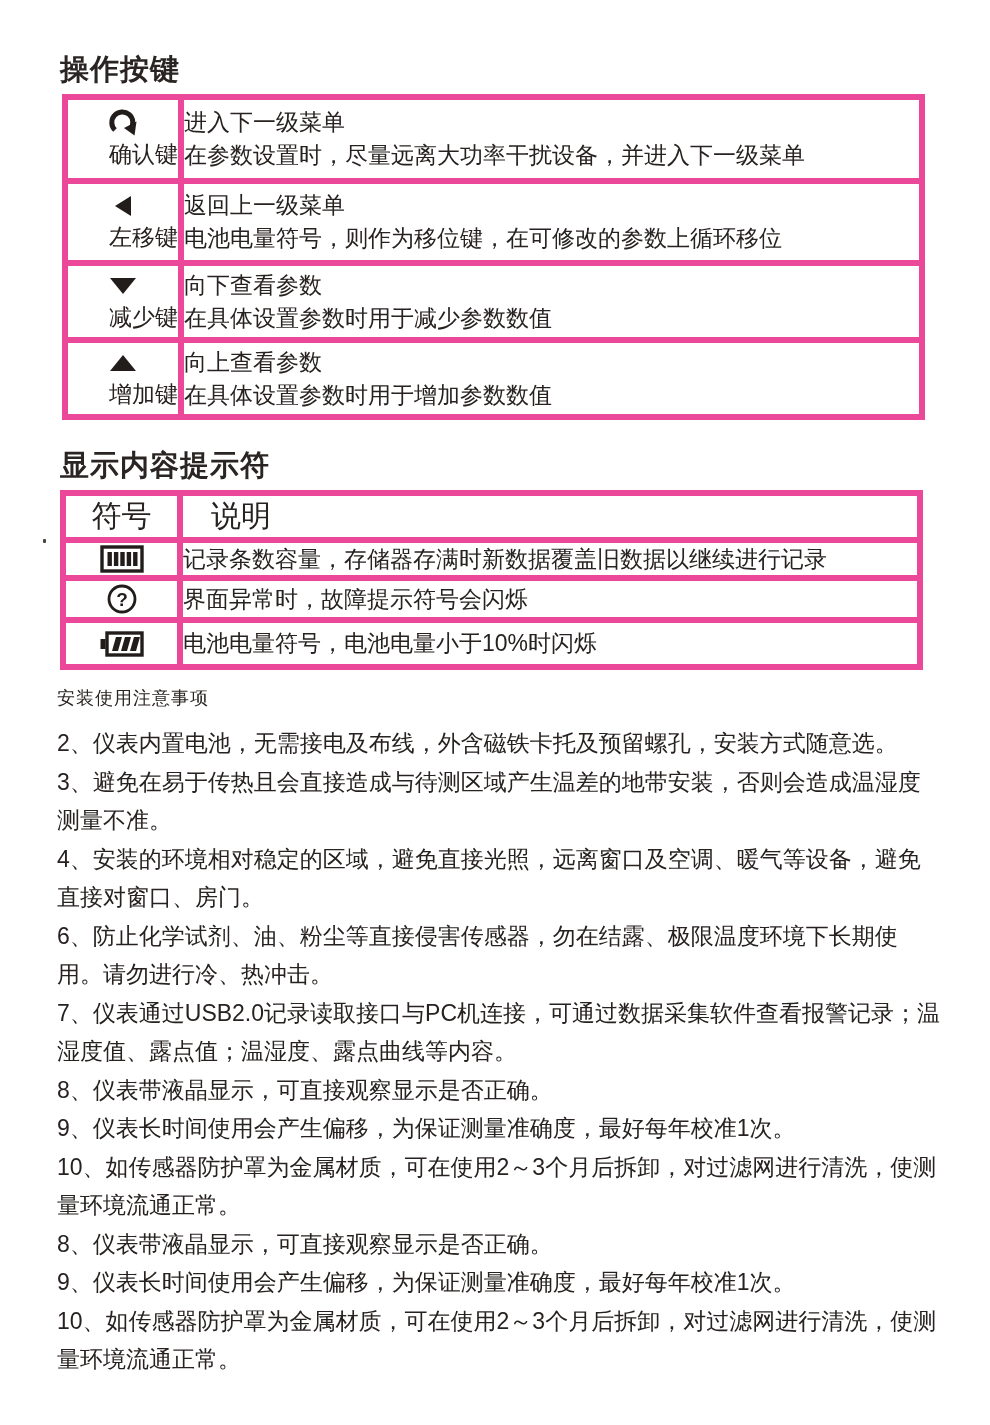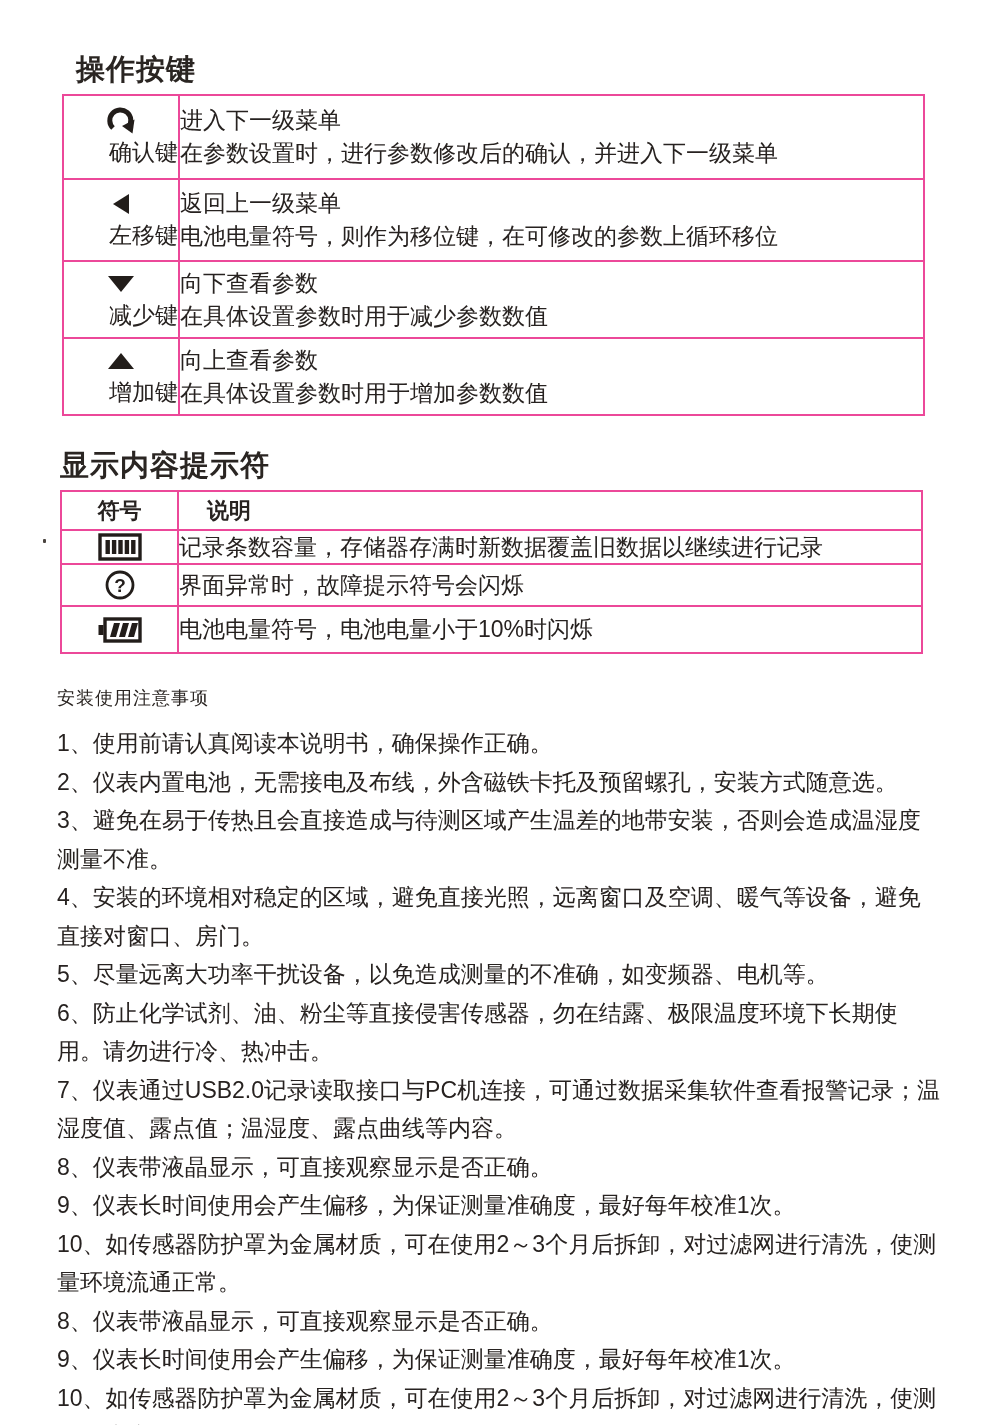--- a/index.html
+++ b/index.html
@@ -8,75 +8,75 @@
     font-family:"Liberation Sans","DejaVu Sans",sans-serif;
     color:#272220;overflow:hidden;
   }
   .abs{position:absolute;}
   .sec-title{font-size:29px;font-weight:600;letter-spacing:1px;color:#2a2522;}
   .sec-title-sm{font-size:18px;font-weight:400;letter-spacing:1px;color:#2a2522;}
 
   table{border-collapse:collapse;table-layout:fixed;}
   .keys-table, .sym-table{border:2px solid #221d1a;}
   .keys-table td, .sym-table td, .sym-table th{
-    border:2px solid #ec4899;vertical-align:middle;padding:0;
+    border:6px solid #ec4899;vertical-align:middle;padding:0;
   }
   .keys-table{width:863px;}
   .keys-table col.c1{width:116px;}
   .keys-table tr{height:80px;}
   .key-cell{text-align:right;}
   .key-icon-wrap{height:30px;display:flex;align-items:center;justify-content:center;color:#221d1a;}
   .key-label{font-size:23px;font-weight:500;margin-top:1px;}
   .desc-cell{padding:8px 10px 8px 28px;}
   .desc-line{font-size:23px;font-weight:500;line-height:33px;white-space:nowrap;}
 
   .sym-table{width:863px;}
   .sym-table col.c1{width:117px;}
-  .sym-head th{font-size:22px;font-weight:700;text-align:left;height:37px;}
+  .sym-head th{font-size:30px;font-weight:400;text-align:left;height:37px;}
   .sym-head th:first-child{text-align:center;}
   .sym-head .desc-h{padding-left:28px;}
   .sym-table tr.r{height:27px;}
   .sym-icon-cell{text-align:center;color:#221d1a;}
   .sym-icon-cell svg{vertical-align:middle;}
   .sym-desc{font-size:23px;font-weight:500;padding:4px 8px 4px 28px;white-space:nowrap;}
 
   .notes{width:884px;font-size:23px;font-weight:500;line-height:38.5px;color:#272220;}
   .notes p{margin:0;text-align:left;word-break:break-all;}
 
   .tri{display:inline-block;width:0;height:0;}
   .tri-left{border-top:10px solid transparent;border-bottom:10px solid transparent;border-right:16px solid #221d1a;}
   .tri-down{border-left:13px solid transparent;border-right:13px solid transparent;border-top:16px solid #221d1a;}
   .tri-up{border-left:13px solid transparent;border-right:13px solid transparent;border-bottom:16px solid #221d1a;}
 
   .speck{position:absolute;left:43px;top:539px;width:3px;height:4px;background:#4a443f;border-radius:1px;}
 </style>
 </head>
 <body>
 
-<div class="abs sec-title" style="left:76px;top:50px;">操作按键</div>
+<div class="abs sec-title" style="left:60px;top:50px;">操作按键</div>
 
 <table class="abs keys-table" style="left:62px;top:94px;">
   <colgroup>
       <col class="c1">
       <col>
     </colgroup>
   <tbody>
       <tr style="height:84px;">
     <td class="key-cell">
       <div class="key-icon-wrap">
         <svg width="38" height="30" viewBox="0 0 38 30">
           <path d="M11 22 A 10.5 10.5 0 1 1 26.5 21" fill="none" stroke="currentColor" stroke-width="5"></path>
           <polygon points="32.5,13.5 30.5,27.5 20,20" fill="currentColor"></polygon>
         </svg>
       </div>
       <div class="key-label">确认键</div>
     </td>
     <td class="desc-cell">
       <div class="desc-line">进入下一级菜单</div>
-      <div class="desc-line">在参数设置时，进行参数修改后的确认，并进入下一级菜单</div>
+      <div class="desc-line">在参数设置时，尽量远离大功率干扰设备，并进入下一级菜单</div>
     </td>
   </tr>
   <tr style="height:82px;">
     <td class="key-cell">
       <div class="key-icon-wrap">
         <span class="tri tri-left"></span>
       </div>
       <div class="key-label">左移键</div>
     </td>
     <td class="desc-cell">
@@ -168,25 +168,23 @@
       </span>
     </td>
     <td class="sym-desc">电池电量符号，电池电量小于10%时闪烁</td>
   </tr>
 </tbody>
   </table>
 
 <div class="abs sec-title-sm" style="left:57px;top:686px;">安装使用注意事项</div>
 
 <div class="abs notes" style="left:57px;top:724px;">
-  <p>1、使用前请认真阅读本说明书，确保操作正确。</p>
   <p>2、仪表内置电池，无需接电及布线，外含磁铁卡托及预留螺孔，安装方式随意选。</p>
   <p>3、避免在易于传热且会直接造成与待测区域产生温差的地带安装，否则会造成温湿度测量不准。</p>
   <p>4、安装的环境相对稳定的区域，避免直接光照，远离窗口及空调、暖气等设备，避免直接对窗口、房门。</p>
-  <p>5、尽量远离大功率干扰设备，以免造成测量的不准确，如变频器、电机等。</p>
   <p>6、防止化学试剂、油、粉尘等直接侵害传感器，勿在结露、极限温度环境下长期使用。请勿进行冷、热冲击。</p>
   <p>7、仪表通过USB2.0记录读取接口与PC机连接，可通过数据采集软件查看报警记录；温湿度值、露点值；温湿度、露点曲线等内容。</p>
   <p>8、仪表带液晶显示，可直接观察显示是否正确。</p>
   <p>9、仪表长时间使用会产生偏移，为保证测量准确度，最好每年校准1次。</p>
   <p>10、如传感器防护罩为金属材质，可在使用2～3个月后拆卸，对过滤网进行清洗，使测量环境流通正常。</p>
   <p>8、仪表带液晶显示，可直接观察显示是否正确。</p>
   <p>9、仪表长时间使用会产生偏移，为保证测量准确度，最好每年校准1次。</p>
   <p>10、如传感器防护罩为金属材质，可在使用2～3个月后拆卸，对过滤网进行清洗，使测量环境流通正常。</p>
 </div>
 

